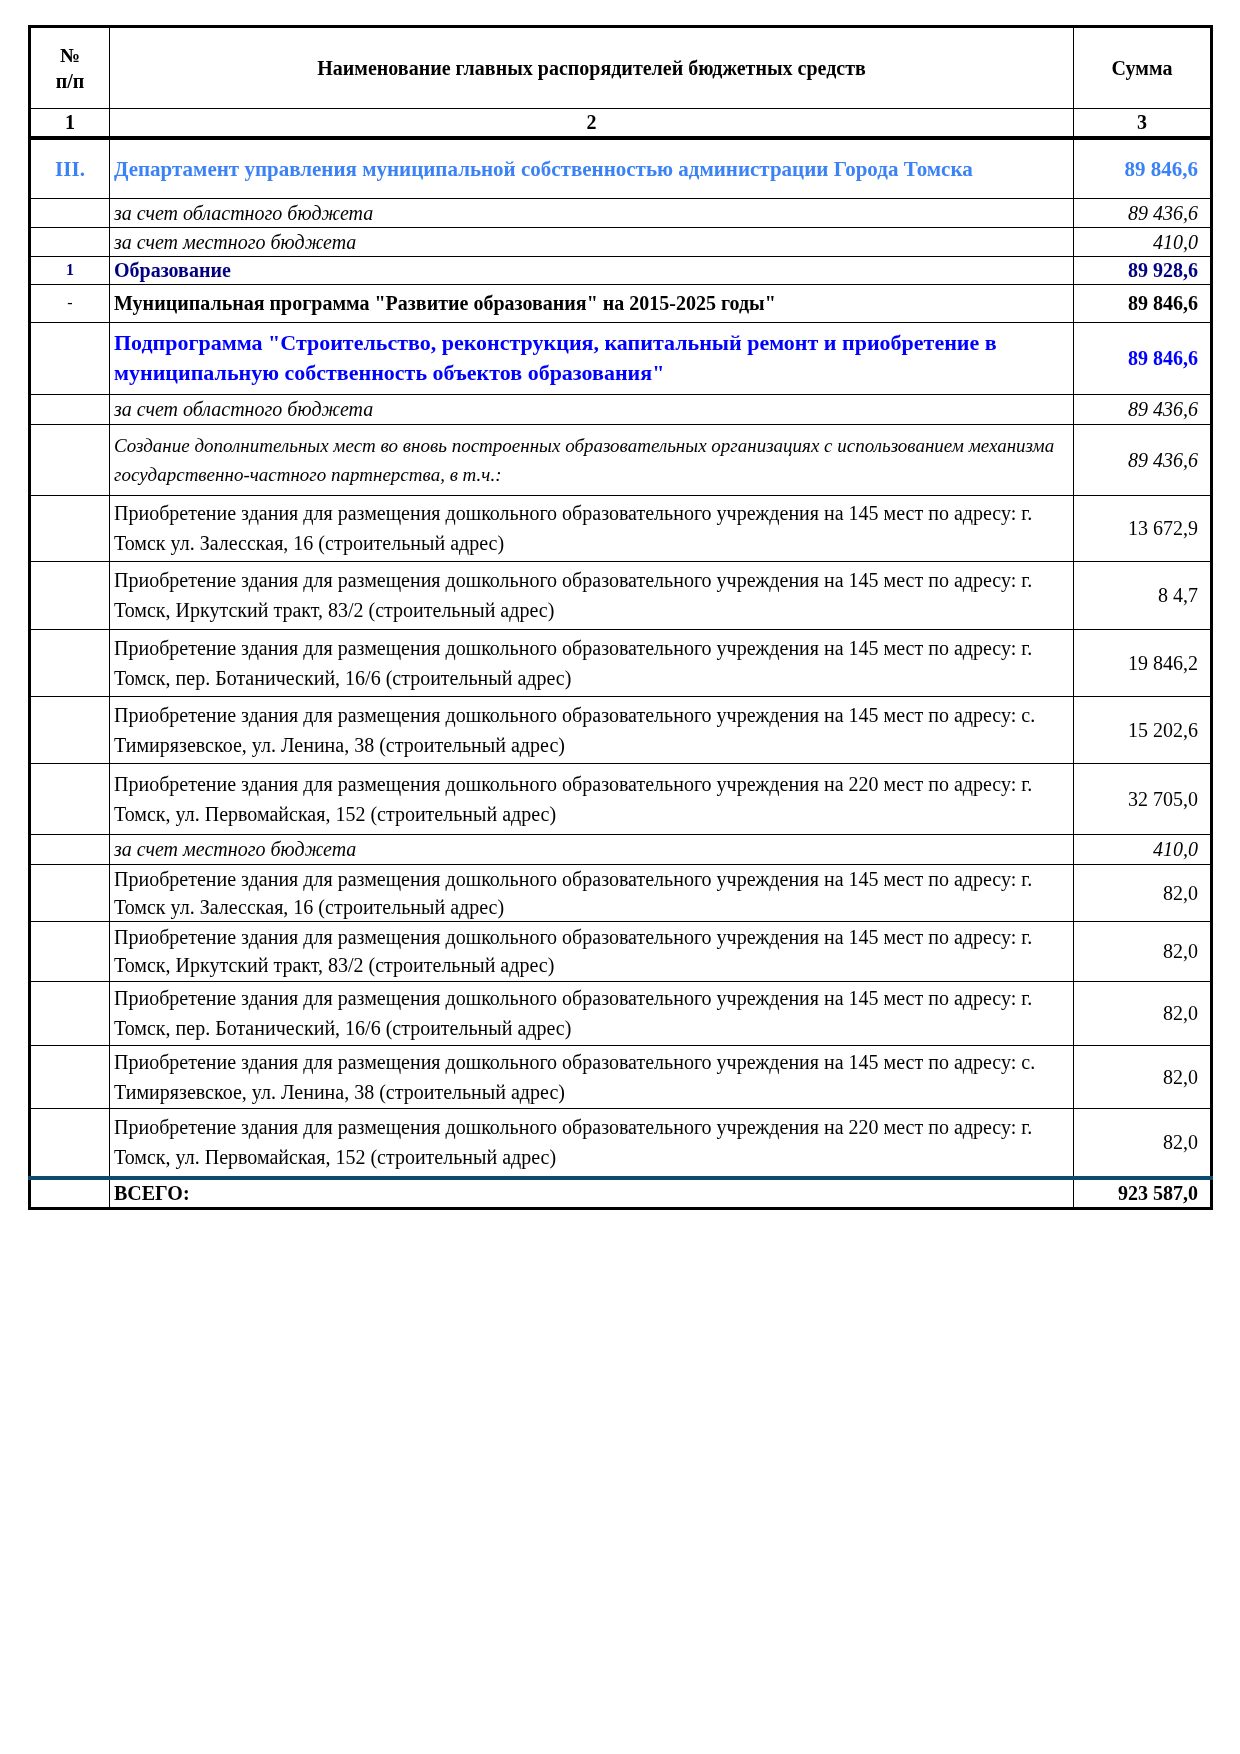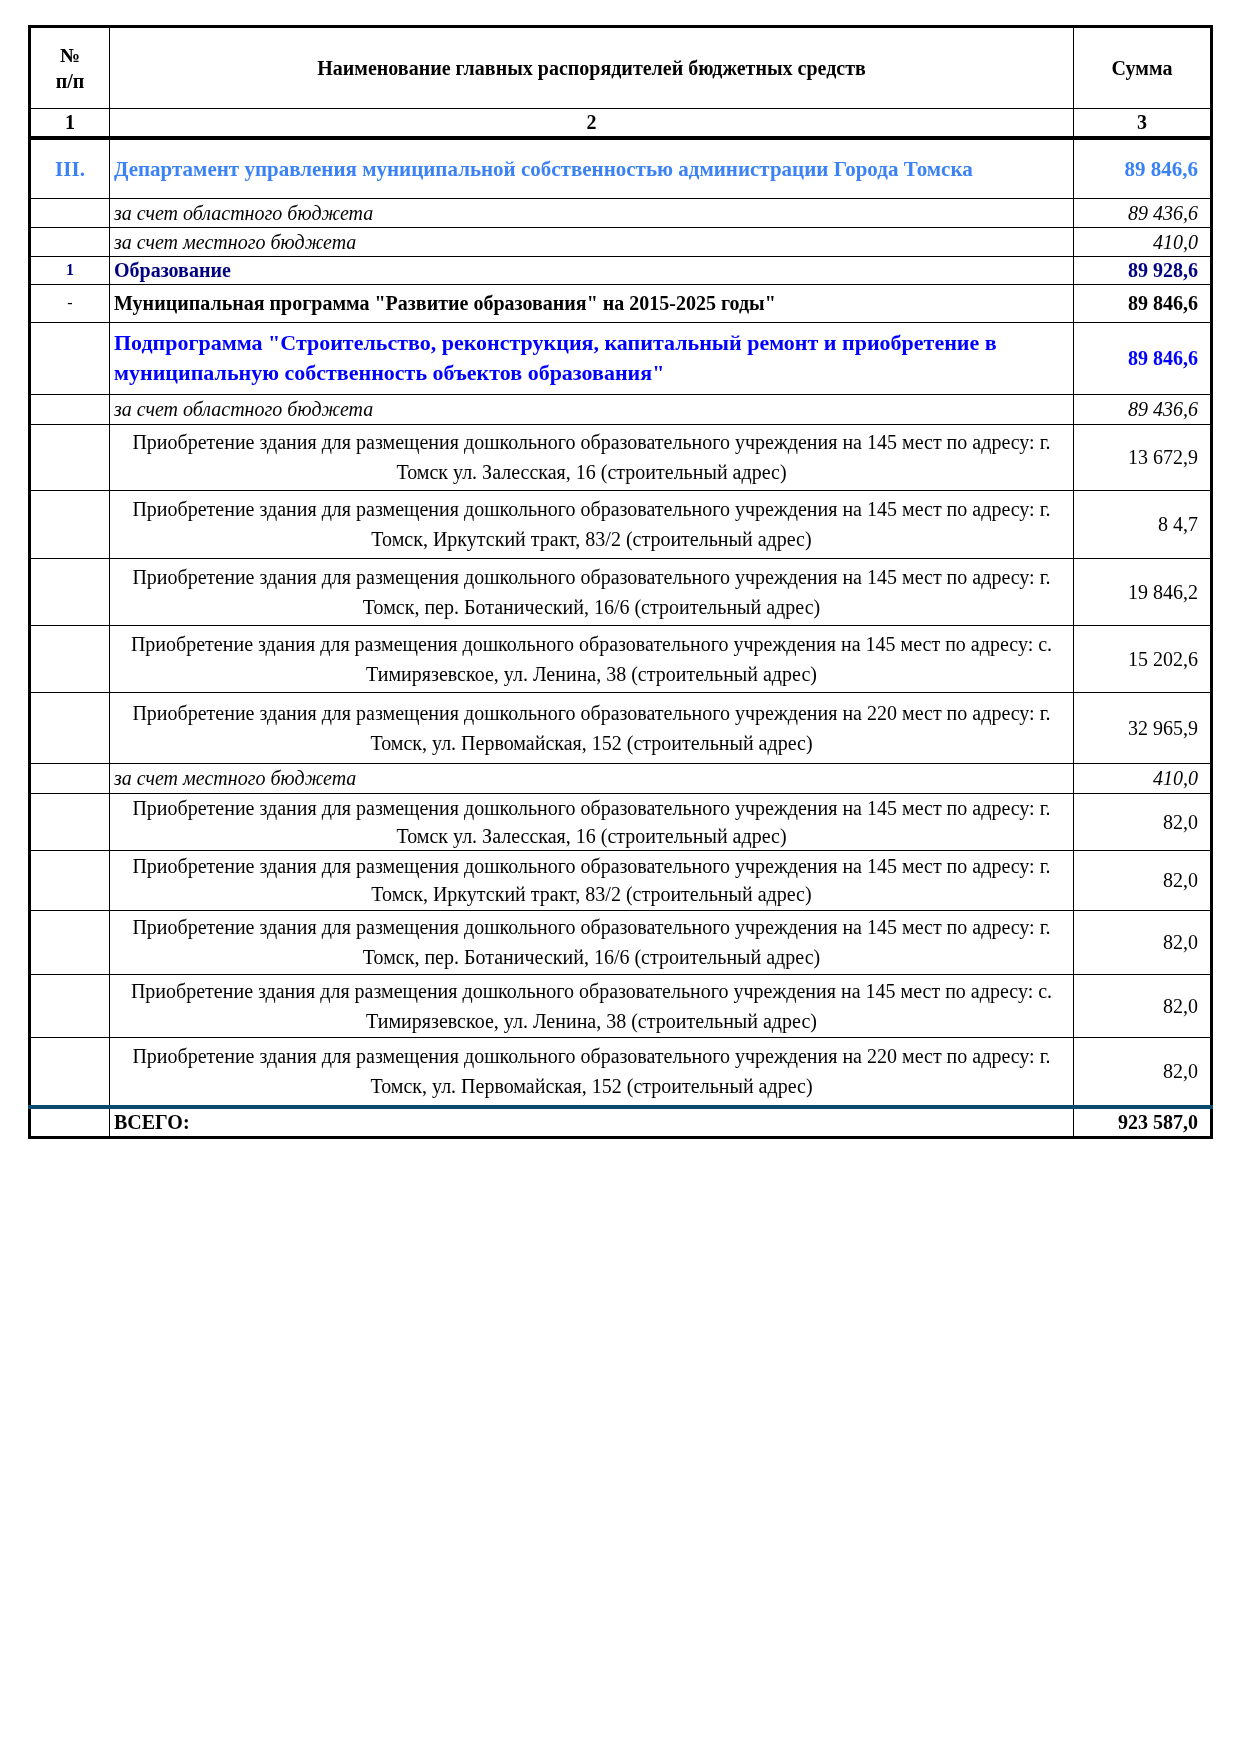--- a/index.html
+++ b/index.html
@@ -18,21 +18,21 @@
   .colnums td { font-weight:bold; text-align:center; font-size:20px; height:27px; line-height:27px; border-bottom:4px solid #000; }
   .num { text-align:center; }
   .sum { text-align:right; padding-right:12px; font-size:20px; }
   .name { text-align:left; font-size:20px; }
   .red { color:#3b82f6; font-weight:bold; font-size:21px; }
   .navy { color:#000080; font-weight:bold; }
   .blue { color:#0000ff; font-weight:bold; font-size:22px; line-height:30px; }
   .bold { font-weight:bold; }
   .ital { font-style:italic; }
   .ital-small { font-style:italic; font-size:19px; line-height:29px; }
-  .two { line-height:30px;text-align:center; }
+  .two { line-height:30px; }
   tr.total td { border-top:4px solid #0c4a6e; font-weight:bold; font-size:20px; }
 </style>
 </head>
 <body>
 
 <table class="budget">
   <colgroup>
       <col class="c1">
       <col class="c2">
       <col class="c3">
@@ -81,20 +81,25 @@
     <tr style="height:72px">
       <td class="num"></td>
       <td class="name blue">Подпрограмма "Строительство, реконструкция, капитальный ремонт и приобретение в муниципальную собственность объектов образования"</td>
       <td class="sum blue" style="font-size:20px">89 846,6</td>
     </tr>
     <tr style="height:30px">
       <td class="num"></td>
       <td class="name ital" style="line-height:26px">за счет областного бюджета</td>
       <td class="sum ital" style="line-height:26px">89 436,6</td>
     </tr>
+    <tr style="height:71px">
+      <td class="num"></td>
+      <td class="name ital-small">Создание дополнительных мест во вновь построенных образовательных организациях с использованием механизма государственно-частного партнерства, в т.ч.:</td>
+      <td class="sum ital">89 436,6</td>
+    </tr>
     <tr style="height:66px">
       <td class="num"></td>
       <td class="name two">Приобретение здания для размещения дошкольного образовательного учреждения на 145 мест по адресу: г. Томск ул. Залесская, 16 (строительный адрес)</td>
       <td class="sum">13 672,9</td>
     </tr>
     <tr style="height:68px">
       <td class="num"></td>
       <td class="name two">Приобретение здания для размещения дошкольного образовательного учреждения на 145 мест по адресу: г. Томск, Иркутский тракт, 83/2 (строительный адрес)</td>
       <td class="sum">8 4,7</td>
     </tr>
@@ -104,21 +109,21 @@
       <td class="sum">19 846,2</td>
     </tr>
     <tr style="height:67px">
       <td class="num"></td>
       <td class="name two">Приобретение здания для размещения дошкольного образовательного учреждения на 145 мест по адресу: с. Тимирязевское, ул. Ленина, 38 (строительный адрес)</td>
       <td class="sum">15 202,6</td>
     </tr>
     <tr style="height:71px">
       <td class="num"></td>
       <td class="name two">Приобретение здания для размещения дошкольного образовательного учреждения на 220 мест по адресу: г. Томск, ул. Первомайская, 152  (строительный адрес)</td>
-      <td class="sum">32 965,9</td>
+      <td class="sum">32 705,0</td>
     </tr>
     <tr style="height:30px">
       <td class="num"></td>
       <td class="name ital" style="line-height:26px">за счет местного бюджета</td>
       <td class="sum ital" style="line-height:26px">410,0</td>
     </tr>
     <tr style="height:57px">
       <td class="num"></td>
       <td class="name two" style="line-height:28px">Приобретение здания для размещения дошкольного образовательного учреждения на 145 мест по адресу: г. Томск ул. Залесская, 16 (строительный адрес)</td>
       <td class="sum">82,0</td>

